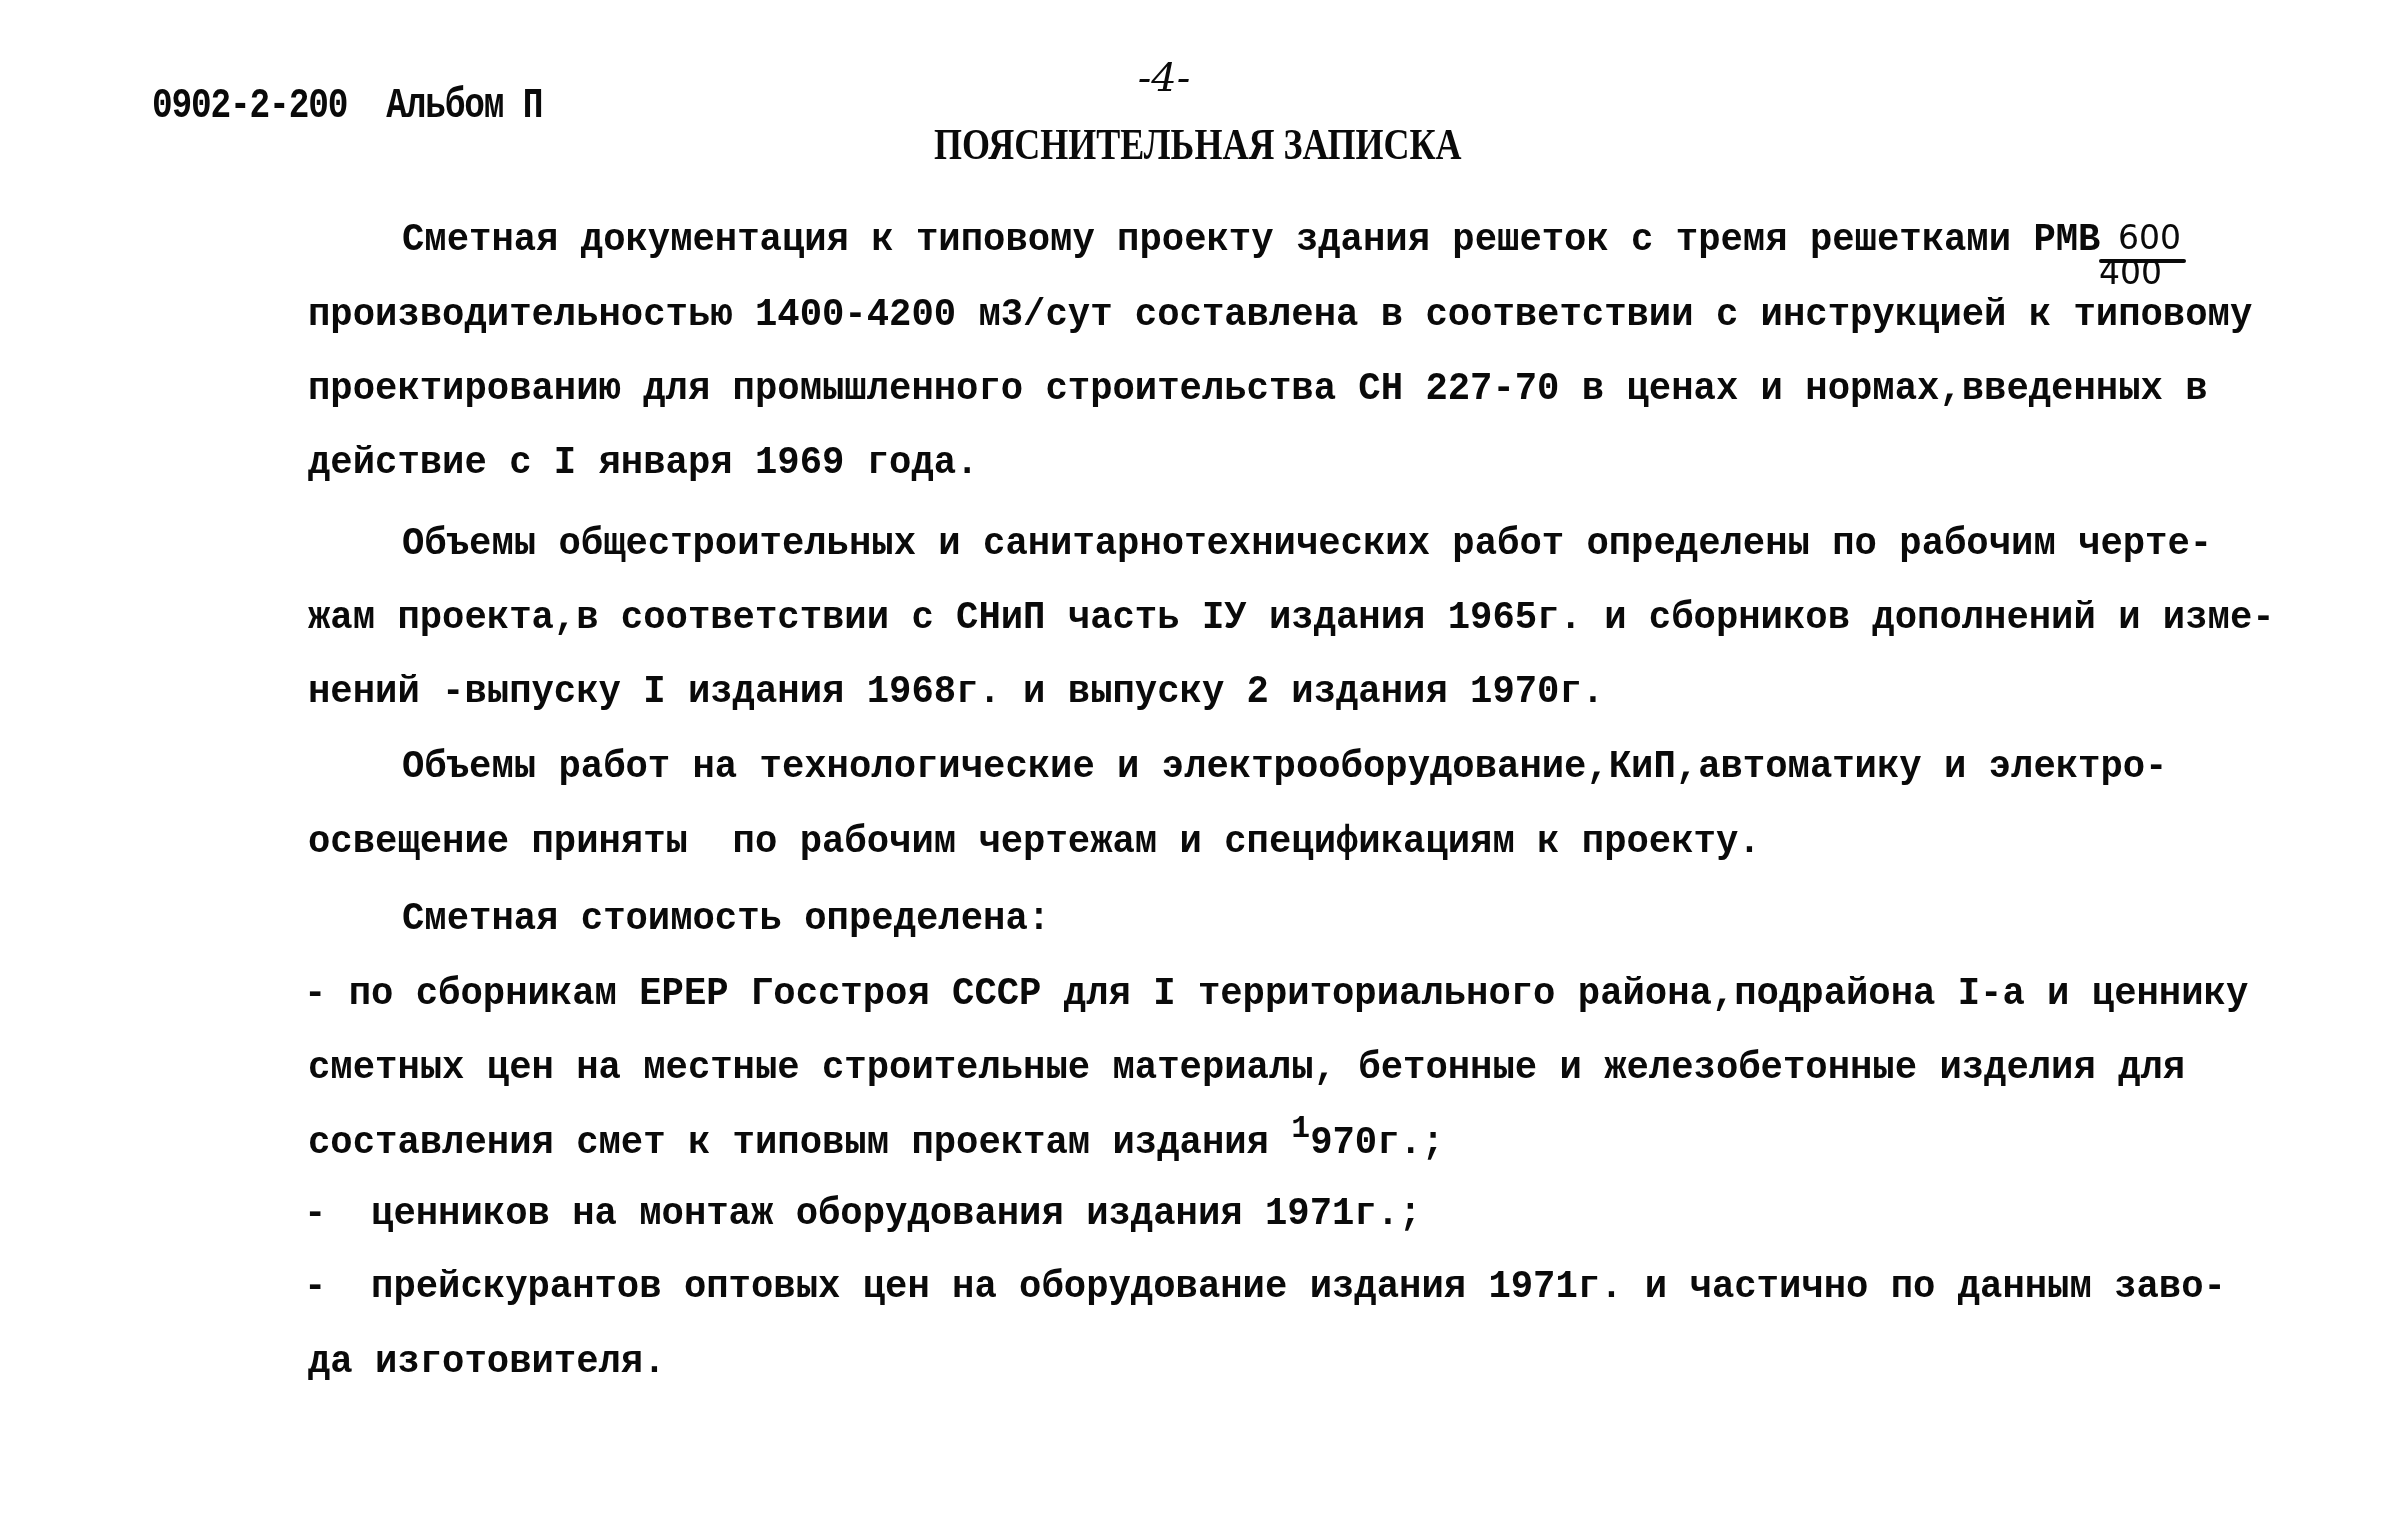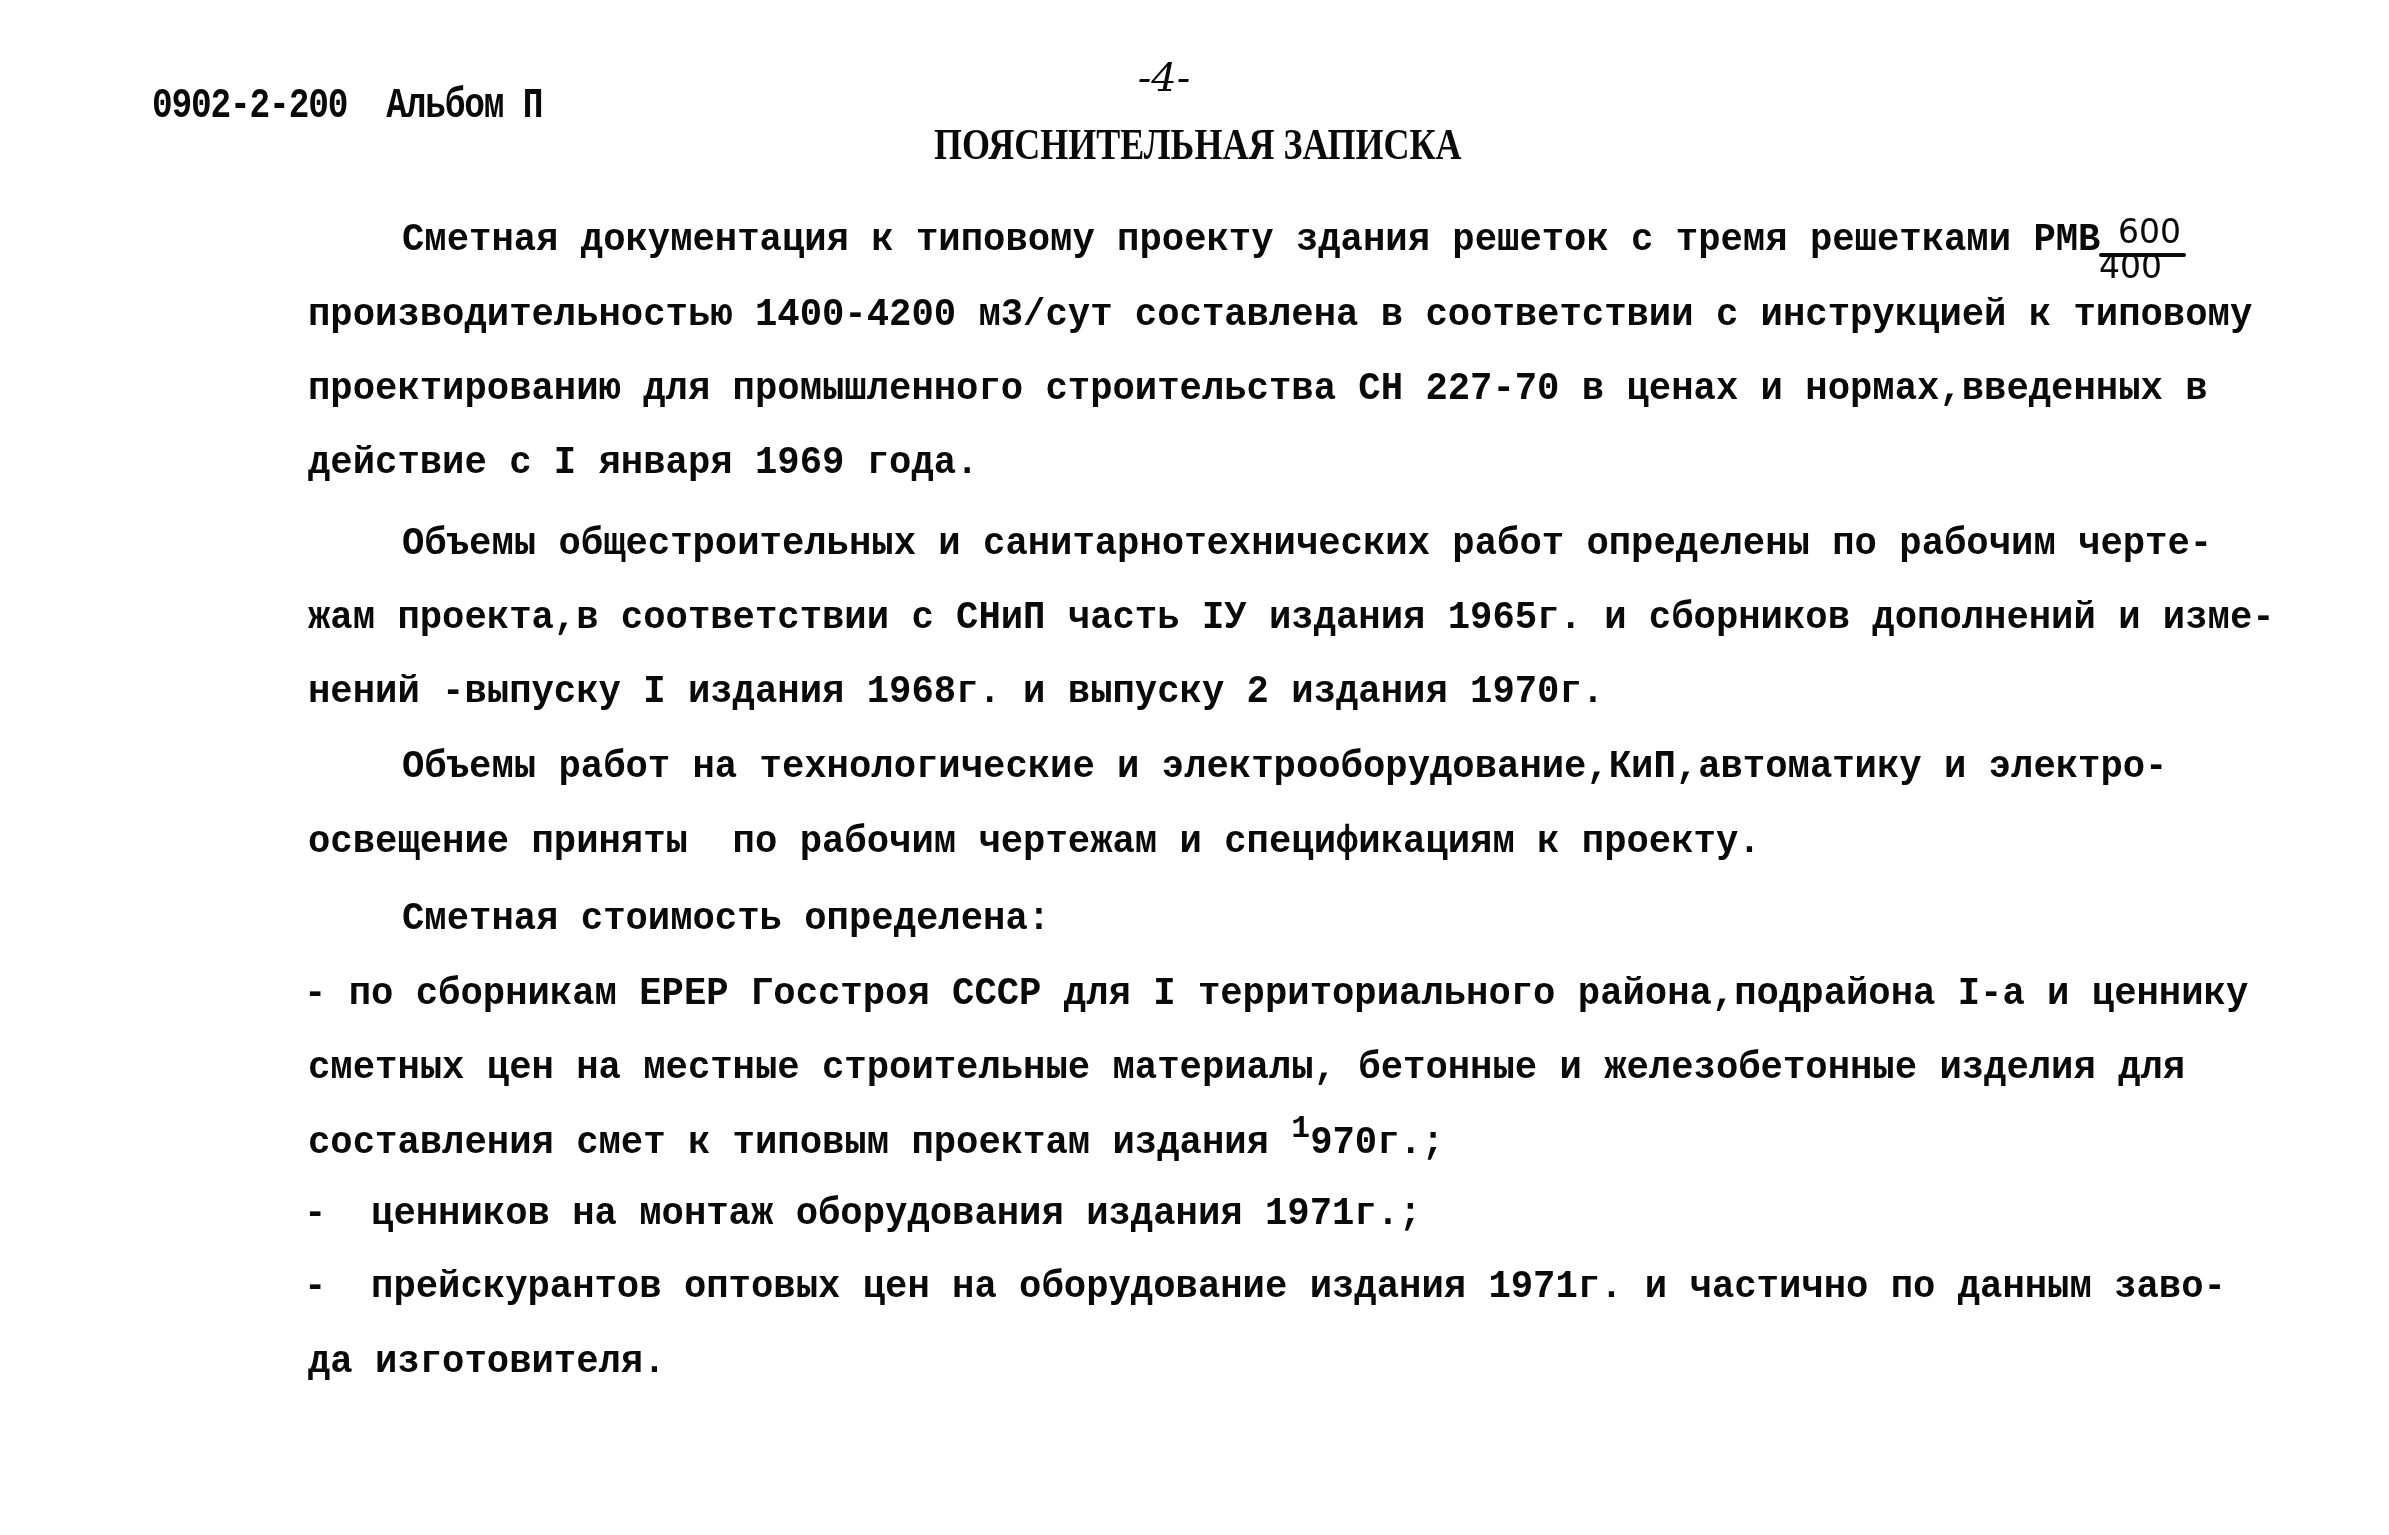--- a/index.html
+++ b/index.html
@@ -79,21 +79,21 @@
       position: absolute;
       left: 2091px;
       top: 217px;
       width: 94px;
       font-family: "DejaVu Sans", sans-serif;
       font-weight: normal;
       font-size: 33px;
       line-height: 30px;
       text-align: left;
     }
-    .fraction .num { display: block; height: 39px; padding-left: 19px; }
+    .fraction .num { display: block; height: 39px; padding-left: 19px; margin-top: 6px; }
     .fraction .bar {
       display: block;
       width: 87px;
       height: 3.6px;
       background: #0a0a0a;
       border-radius: 2.2px;
       margin-top: -2.9px;
     }
     .fraction .den { display: block; margin-top: -4.3px; }
   </style>

